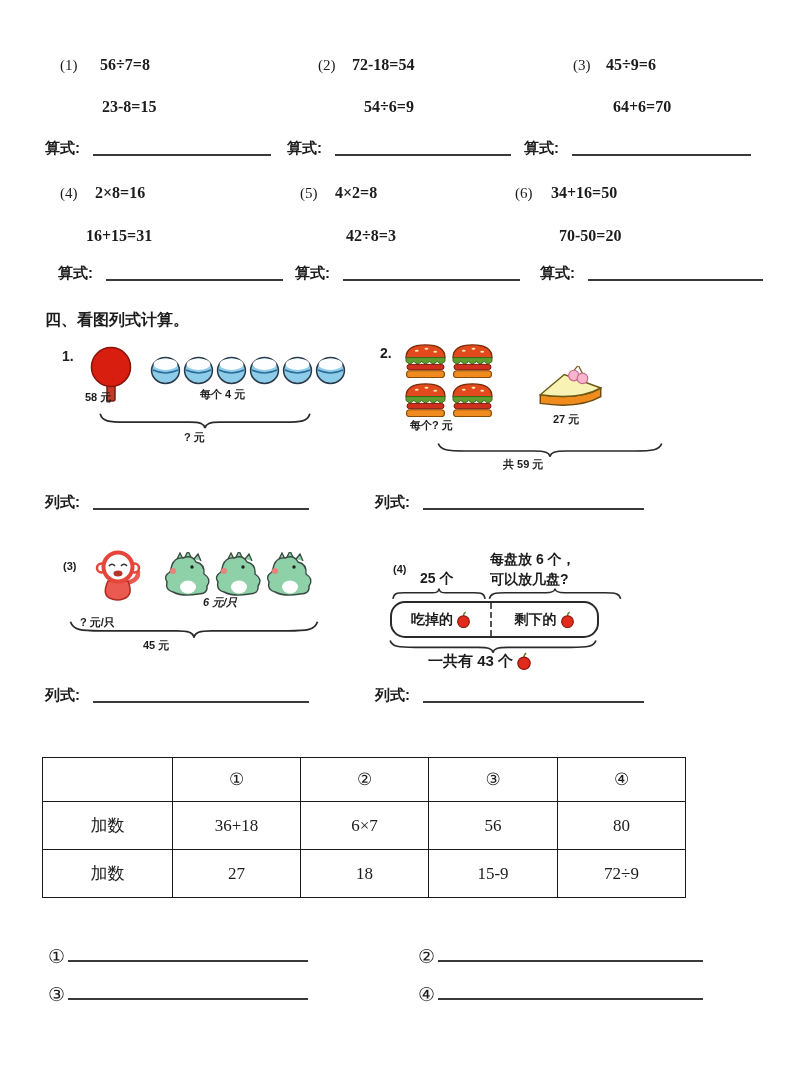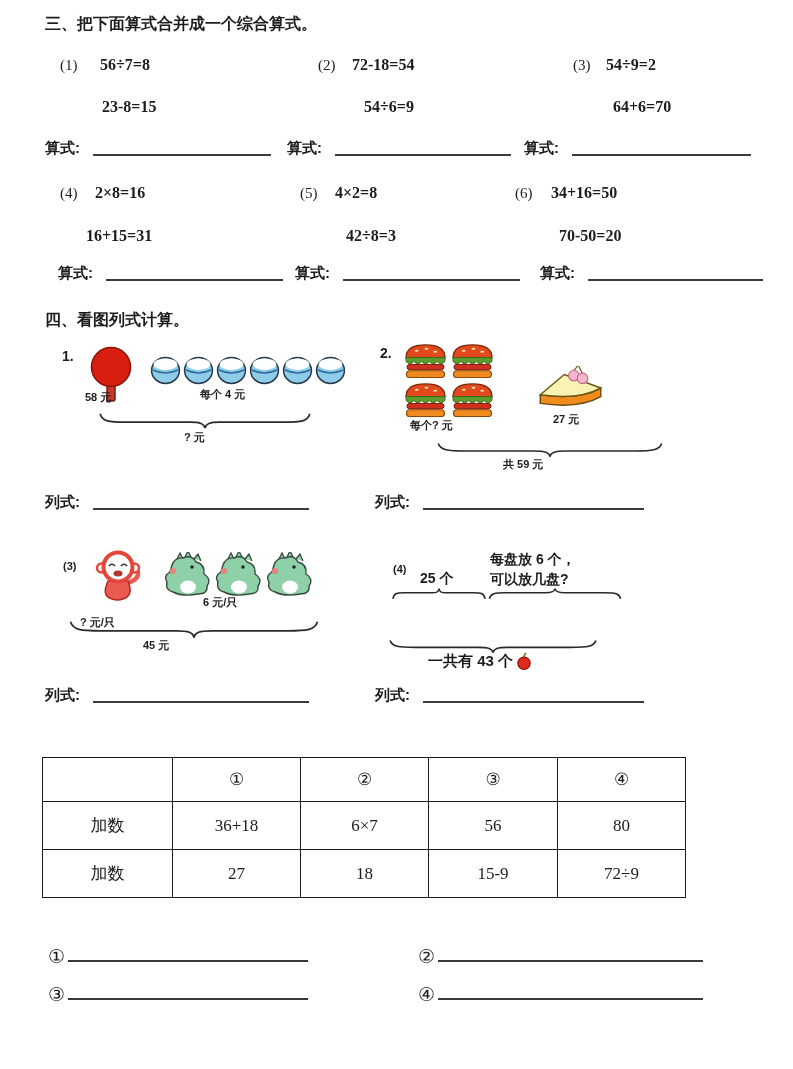--- a/index.html
+++ b/index.html
@@ -24,32 +24,31 @@
   .boxed{position:absolute;border:2px solid #2a2a2a;border-radius:15px;display:flex;align-items:center;}
   .boxcell{display:flex;align-items:center;justify-content:center;gap:3px;
            font-weight:bold;font-size:14px;height:100%;}
   svg{display:block;}
 </style>
 </head>
 <body>
 
 <div id="page">
 
-  <div class="abs title" style="left:45px;top:14px;">三、把下面算式合并成一个综合算式。</div>
 
   <span class="abs pnum" style="left:60px;top:57px;">(1)</span>
   <span class="abs eq" style="left:100px;top:56px;">56÷7=8</span>
   <span class="abs eq" style="left:102px;top:98px;">23-8=15</span>
 
   <span class="abs pnum" style="left:318px;top:57px;">(2)</span>
   <span class="abs eq" style="left:352px;top:56px;">72-18=54</span>
   <span class="abs eq" style="left:364px;top:98px;">54÷6=9</span>
 
   <span class="abs pnum" style="left:573px;top:57px;">(3)</span>
-  <span class="abs eq" style="left:606px;top:56px;">54÷9=2</span>
+  <span class="abs eq" style="left:606px;top:56px;">45÷9=6</span>
   <span class="abs eq" style="left:613px;top:98px;">64+6=70</span>
 
   <span class="abs cn" style="left:45px;top:139px;">算式:</span>
   <span class="abs blank" style="left:93px;top:138px;width:178px;"></span>
   <span class="abs cn" style="left:287px;top:139px;">算式:</span>
   <span class="abs blank" style="left:335px;top:138px;width:176px;"></span>
   <span class="abs cn" style="left:524px;top:139px;">算式:</span>
   <span class="abs blank" style="left:572px;top:138px;width:179px;"></span>
 
   <span class="abs pnum" style="left:60px;top:185px;">(4)</span>
@@ -238,41 +237,61 @@
       <svg width="50" height="46" viewBox="0 0 50 46">
         <path d="M14,7 L17,1 L20,7 M22,5 L25,-1 L28,5 M31,7 L35,2 L38,9" fill="#8ed0a8" stroke="#3a4a42" stroke-width="1.3"></path>
         <path d="M10,40 Q2,38 4,30 Q0,24 7,20 L9,13 Q12,5 20,6 Q29,2 33,10 Q42,12 41,22 Q49,27 44,34 Q45,42 35,42 Q20,45 10,40 Z" fill="#8ed0a8" stroke="#3a4a42" stroke-width="1.4"></path>
         <ellipse cx="25" cy="35" rx="8" ry="6.5" fill="#ffffff"></ellipse>
         <circle cx="29" cy="15" r="1.7" fill="#222"></circle>
         <circle cx="10" cy="19" r="3" fill="#e8837a"></circle>
       </svg>
     </span>
   </div>
   <span class="abs hand" style="left:80px;top:615px;text-align:right;">? 元/只</span>
-  <span class="abs hand" style="left:203px;top:595px;">6 元/只</span>
+  <span class="abs hand" style="left:203px;top:595px;font-style:italic;">6 元/只</span>
   <div class="abs" style="left:68px;top:620px;">
     <svg width="252" height="18" viewBox="0 0 200 20" preserveAspectRatio="none">
       <path d="M2,2 C4,11 10,12 26,12 L86,12 C96,12 99,14 100,19 C101,14 104,12 114,12 L174,12 C190,12 196,11 198,2" fill="none" stroke="#2a2a2a" stroke-width="1.7" vector-effect="non-scaling-stroke"></path>
     </svg>
   </div>
   <span class="abs hand" style="left:143px;top:638px;">45 元</span>
 
   <span class="abs small-pnum" style="left:393px;top:563px;">(4)</span>
   <span class="abs hand" style="left:420px;top:570px;font-size:14px;">25 个</span>
   <span class="abs hand" style="left:490px;top:551px;font-size:14px;">每盘放 6 个，</span>
   <span class="abs hand" style="left:490px;top:571px;font-size:14px;">可以放几盘?</span>
   <div class="abs" style="left:392px;top:588px;">
     <svg width="94" height="12" viewBox="0 0 200 20" preserveAspectRatio="none">
       <path d="M2,18 C4,9 10,8 26,8 L86,8 C96,8 99,6 100,1 C101,6 104,8 114,8 L174,8 C190,8 196,9 198,18" fill="none" stroke="#2a2a2a" stroke-width="1.6" vector-effect="non-scaling-stroke"></path>
     </svg>
   </div>
   <div class="abs" style="left:488px;top:588px;">
     <svg width="134" height="12" viewBox="0 0 200 20" preserveAspectRatio="none">
       <path d="M2,18 C4,9 10,8 26,8 L86,8 C96,8 99,6 100,1 C101,6 104,8 114,8 L174,8 C190,8 196,9 198,18" fill="none" stroke="#2a2a2a" stroke-width="1.6" vector-effect="non-scaling-stroke"></path>
     </svg>
+  </div>
+  <div class="boxed" style="left:390px;top:601px;width:205px;height:33px;">
+    <div class="boxcell" style="width:98px;border-right:2px dashed #555;">
+      <span>吃掉的</span>
+      <span>
+        <svg width="15" height="17" viewBox="0 0 14 16">
+          <path d="M7,5 Q7,2 9,1" stroke="#5a7a20" stroke-width="1.3" fill="none"></path>
+          <circle cx="7" cy="10" r="5.5" fill="#e02a1c" stroke="#8a1208" stroke-width="1"></circle>
+        </svg>
+      </span>
+    </div>
+    <div class="boxcell" style="flex:1;">
+      <span>剩下的</span>
+      <span>
+        <svg width="15" height="17" viewBox="0 0 14 16">
+          <path d="M7,5 Q7,2 9,1" stroke="#5a7a20" stroke-width="1.3" fill="none"></path>
+          <circle cx="7" cy="10" r="5.5" fill="#e02a1c" stroke="#8a1208" stroke-width="1"></circle>
+        </svg>
+      </span>
+    </div>
   </div>
   <div class="abs" style="left:388px;top:639px;">
     <svg width="210" height="14" viewBox="0 0 200 20" preserveAspectRatio="none">
       <path d="M2,2 C4,11 10,12 26,12 L86,12 C96,12 99,14 100,19 C101,14 104,12 114,12 L174,12 C190,12 196,11 198,2" fill="none" stroke="#2a2a2a" stroke-width="1.7" vector-effect="non-scaling-stroke"></path>
     </svg>
   </div>
   <div class="abs icon-row" style="left:428px;top:652px;gap:3px;">
     <span class="hand" style="font-size:15px;">一共有 43 个</span>
     <span>
       <svg width="16" height="18" viewBox="0 0 14 16">

